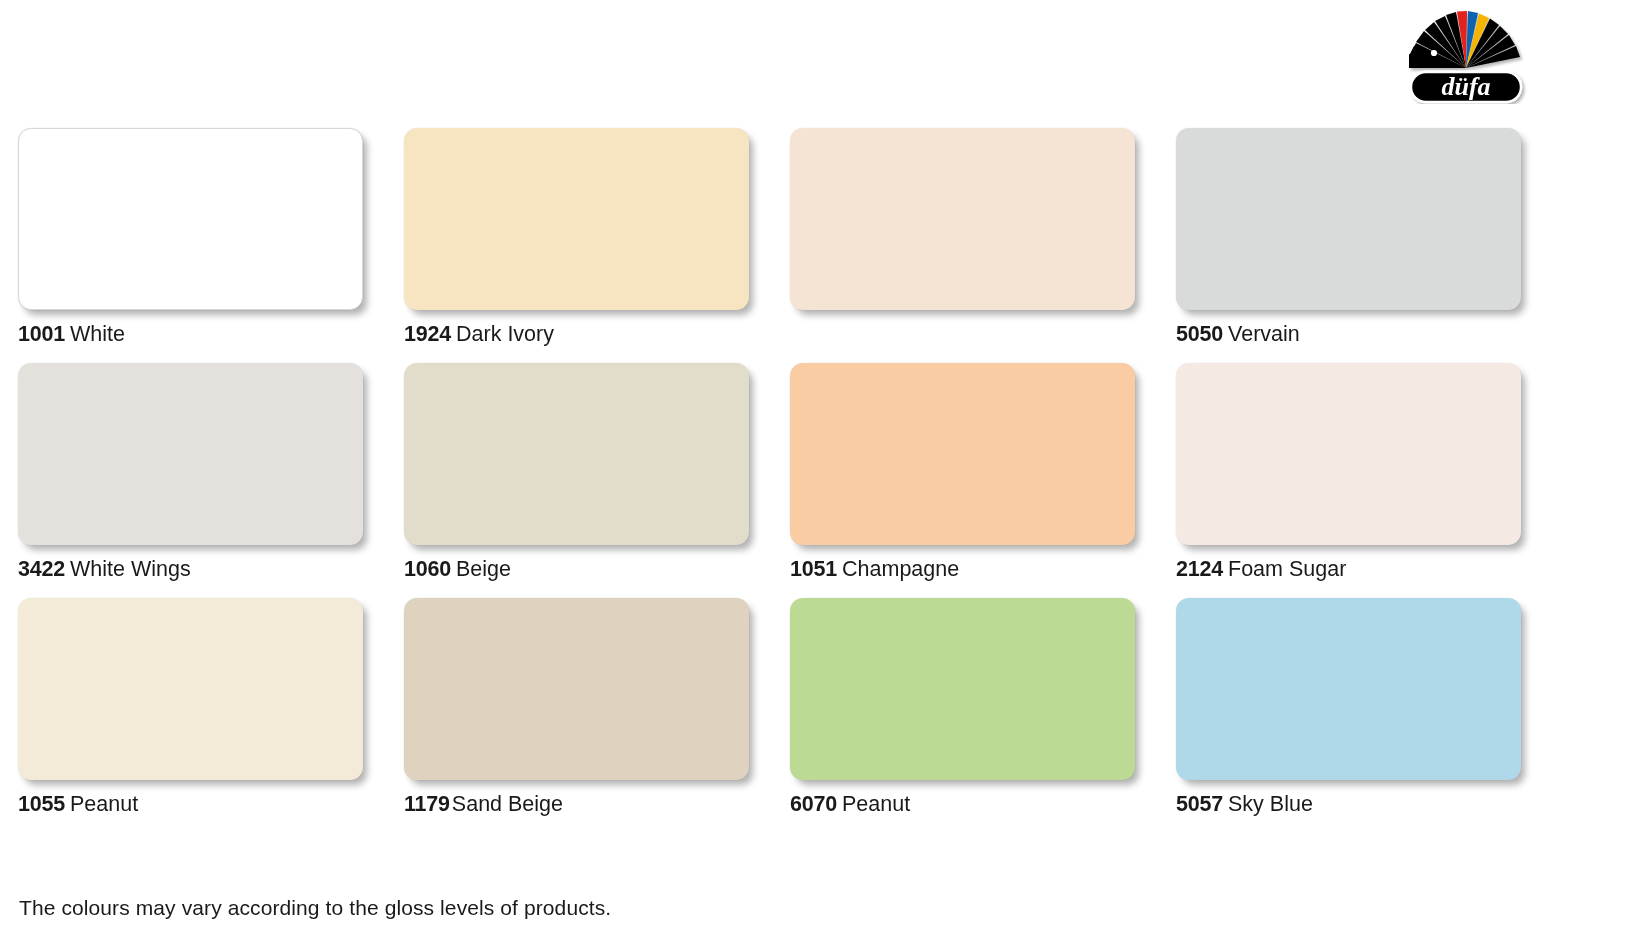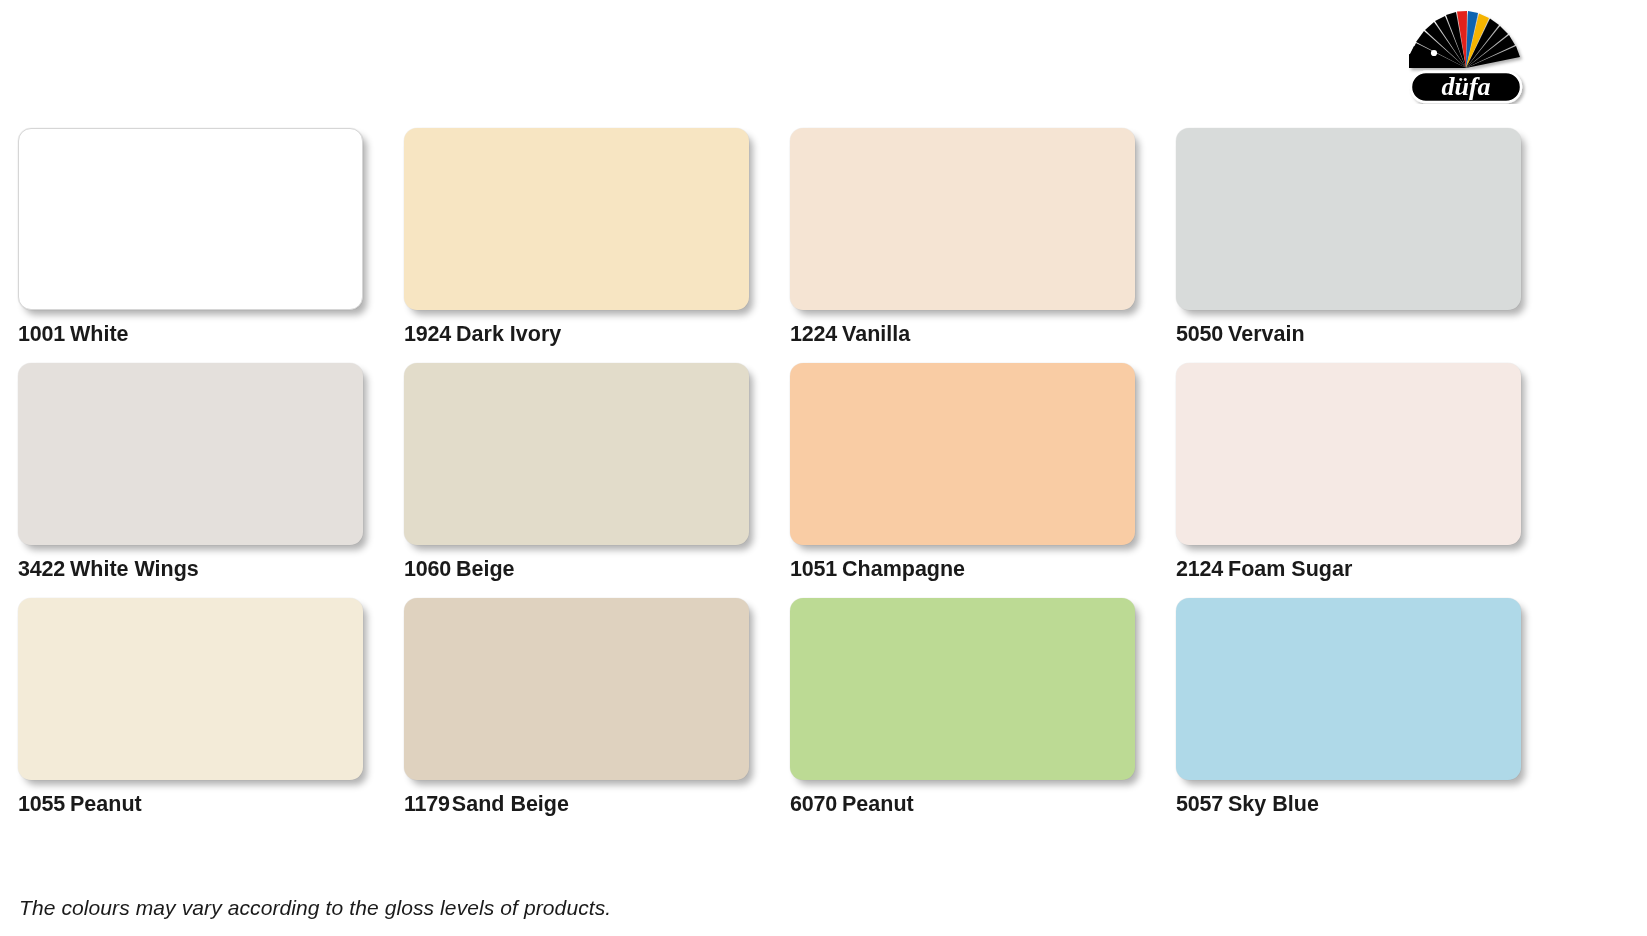--- a/index.html
+++ b/index.html
@@ -63,40 +63,39 @@
     line-height: 24px;
     letter-spacing: 0.1px;
     white-space: nowrap;
   }
   .swatch-code {
     font-weight: 700;
     letter-spacing: -0.2px;
     margin-top: 14px;
   }
   .swatch-name {
-    font-weight: 700;
+    font-weight: 400;
     margin-left: 5px;
     letter-spacing: 0px;
   }
 
   
   .swatch-name.tight { margin-left: 2px; text-align: center; }
 
   
   #footer-note {
     position: absolute;
     left: 19px;
     top: 895px;
     font-size: 21px;
     line-height: 26px;
     font-weight: 400;
     color: #1a1a1a;
     letter-spacing: 0.1px;
     white-space: nowrap;
-    font-style: italic;
   }
 </style>
 </head>
 <body>
 
 <div id="brand-logo">
   <svg width="128" height="98" viewBox="0 0 128 98" xmlns="http://www.w3.org/2000/svg">
     <defs>
       <filter id="lg-shadow" x="-25%" y="-25%" width="160%" height="170%">
         <feDropShadow dx="2.2" dy="2.4" stdDeviation="1.6" flood-color="#000000" flood-opacity="0.30"></feDropShadow>
@@ -143,21 +142,20 @@
     <div class="swatch-cell">
       <div class="swatch-chip outlined" style="background: rgb(255, 255, 255);"></div>
       <div class="swatch-label"><span class="swatch-code">1001</span><span class="swatch-name">White</span></div>
     </div>
     <div class="swatch-cell">
       <div class="swatch-chip" style="background: rgb(247, 229, 194);"></div>
       <div class="swatch-label"><span class="swatch-code">1924</span><span class="swatch-name">Dark Ivory</span></div>
     </div>
     <div class="swatch-cell">
       <div class="swatch-chip" style="background: rgb(245, 228, 211);"></div>
-      <div class="swatch-label"><span class="swatch-code">1224</span><span class="swatch-name">Vanilla</span></div>
     </div>
     <div class="swatch-cell">
       <div class="swatch-chip" style="background: rgb(216, 219, 218);"></div>
       <div class="swatch-label"><span class="swatch-code">5050</span><span class="swatch-name">Vervain</span></div>
     </div>
     <div class="swatch-cell">
       <div class="swatch-chip" style="background: rgb(228, 224, 220);"></div>
       <div class="swatch-label"><span class="swatch-code">3422</span><span class="swatch-name">White Wings</span></div>
     </div>
     <div class="swatch-cell">

